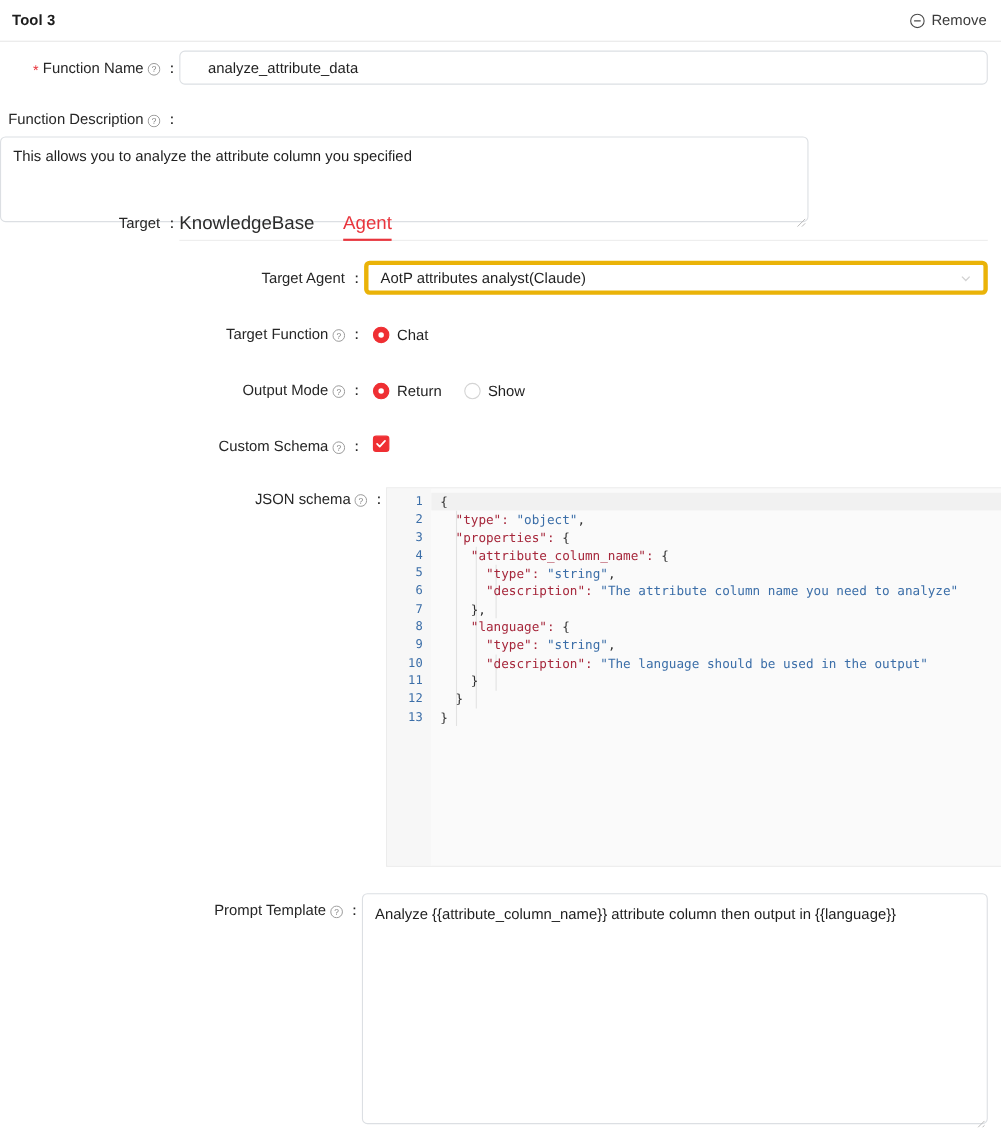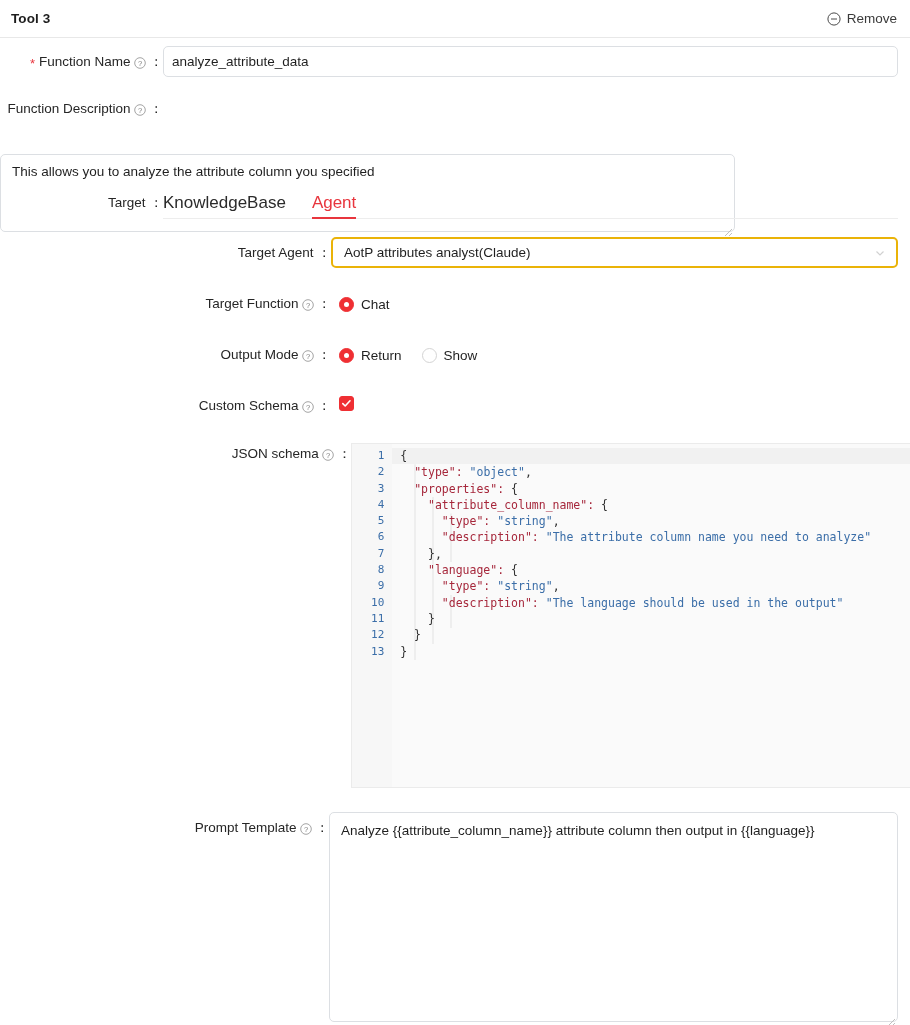--- a/index.html
+++ b/index.html
@@ -82,21 +82,21 @@
 
   
   .text-input {
     width: 735px;
     height: 31px;
     border: 1px solid #dcdfe3;
     border-radius: 5px;
     background: #fff;
     font-size: 13.5px;
     color: #1f1f1f;
-    padding: 0 8px;
+    padding: 0 25px;
     font-family: "Liberation Sans", sans-serif;
     outline: none;
     line-height: 29px;
   }
   .textarea {
     width: 735px;
     height: 78px;
     border: 1px solid #dcdfe3;
     border-radius: 5px;
     background: #fff;
@@ -142,21 +142,21 @@
     position: absolute;
     left: 0; right: 0; bottom: -1px;
     height: 2px;
     background: #e8353d;
   }
 
   
   .select {
     width: 567px;
     height: 31px;
-    border: 2px solid #eab308;
+    border: 4px solid #eab308;
     border-radius: 5px;
     background: #fff;
     display: flex;
     align-items: center;
     padding: 0 10px 0 11px;
     font-size: 13.5px;
     color: #1f1f1f;
     cursor: pointer;
     position: relative;
   }
@@ -321,21 +321,21 @@
     <div class="lbl" style="width:163px; height:31px;">
       <span>Function Description</span>
       <span class="qmark">
         <svg width="12" height="12" viewBox="0 0 12 12">
           <circle cx="6" cy="6" r="5.3" fill="none" stroke="#9a9a9a" stroke-width=".9"></circle>
           <text x="6" y="8.9" font-size="7.6" fill="#7d7d7d" text-anchor="middle" font-family="Liberation Sans, sans-serif">?</text>
         </svg>
       </span>
       <span class="colon">：</span>
     </div>
-    <div style="position:relative;margin-top:30px;">
+    <div style="position:relative;">
       <textarea class="textarea" style="">This allows you to analyze the attribute column you specified</textarea>
       <span class="resize-grip">
         <svg width="11" height="11" viewBox="0 0 11 11">
           <line x1="10" y1="3" x2="3" y2="10" stroke="#b9b9b9" stroke-width=".9"></line>
           <line x1="10" y1="7" x2="7" y2="10" stroke="#b9b9b9" stroke-width=".9"></line>
         </svg>
       </span>
     </div>
   </div>
 

